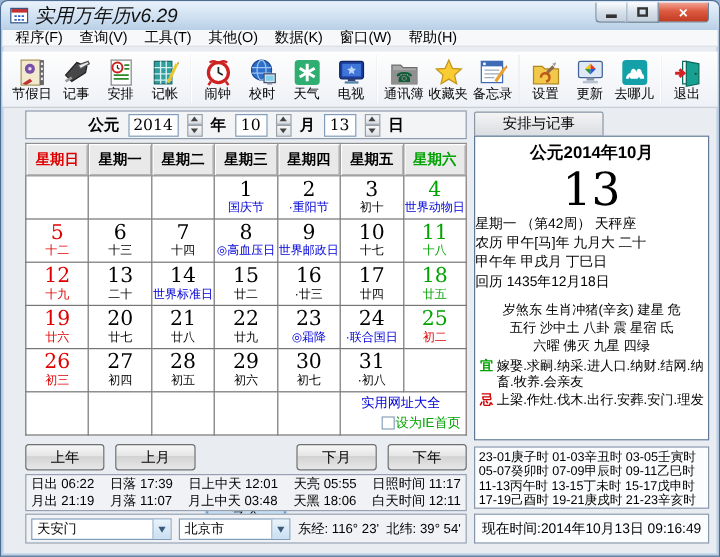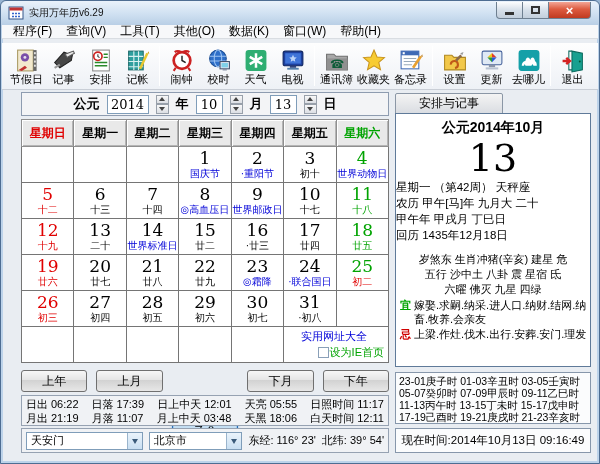--- a/index.html
+++ b/index.html
@@ -7,21 +7,21 @@
   body { font-family:"Liberation Sans","DejaVu Sans",sans-serif; font-size:12px; color:#000; background:#98b4d2; }
 
   .window { position:absolute; inset:0; border:1px solid #4e6d92; border-radius:6px 6px 0 0;
             background:#e9edf2; box-shadow:inset 0 0 0 2px #bdd3ea; }
 
   
   .titlebar { position:absolute; left:0; top:0; right:0; height:24px;
               background:linear-gradient(#eaf2fb,#cfe0f1 55%,#b9cfe6); border-radius:6px 6px 0 0;
               display:flex; align-items:center; padding-left:7px; }
   .appicon { width:16px; height:16px; margin-right:5px; }
-  .apptitle { font-size:10px; color:#111; }
+  .apptitle { font-size:16px; color:#111;font-style:italic; }
   .winbtns { position:absolute; top:1px; right:8px; display:flex; }
   .wbtn { height:17px; border:1px solid #6e7f90; border-top:none; display:flex; align-items:center; justify-content:center; }
   .wbtn.min { width:27px; border-radius:0 0 0 4px; background:linear-gradient(#fcfdfe,#d7e0ea 50%,#c3cfdc); }
   .wbtn.max { width:26px; border-left:none; background:linear-gradient(#fcfdfe,#d7e0ea 50%,#c3cfdc); }
   .wbtn.cls { width:42px; border-left:none; border-radius:0 0 4px 0;
               background:linear-gradient(#f3a696,#dd5b40 45%,#c03a20); color:#fff; font-weight:bold; font-size:13px; }
   .glyph-min { width:9px; height:3px; background:#333; margin-top:6px; }
   .glyph-max { width:9px; height:8px; border:2px solid #333; }
 
   

